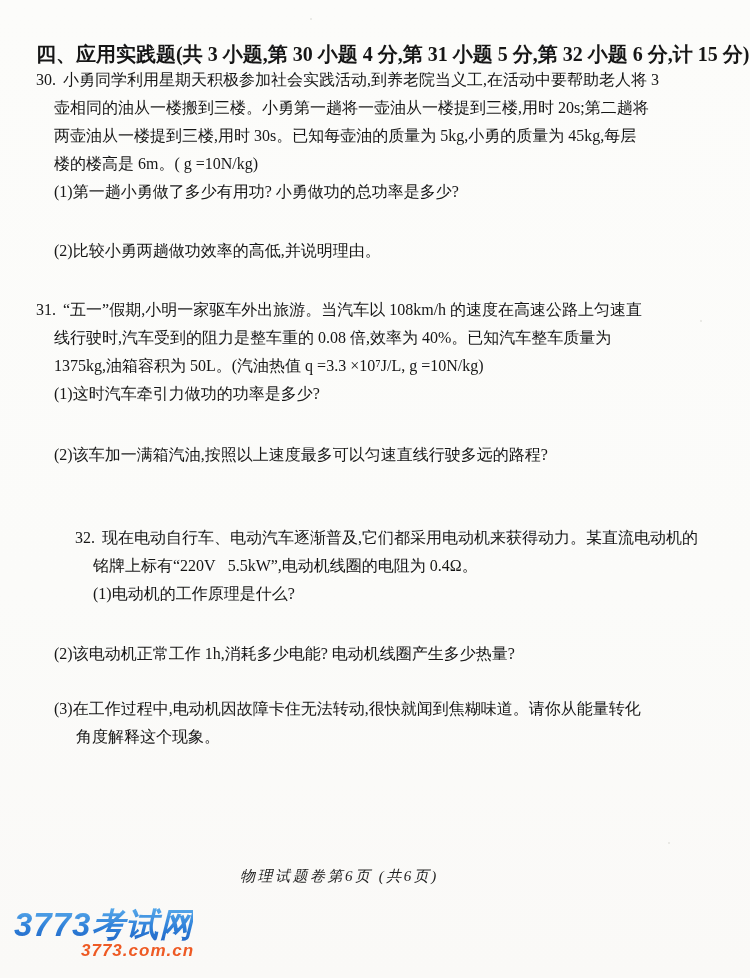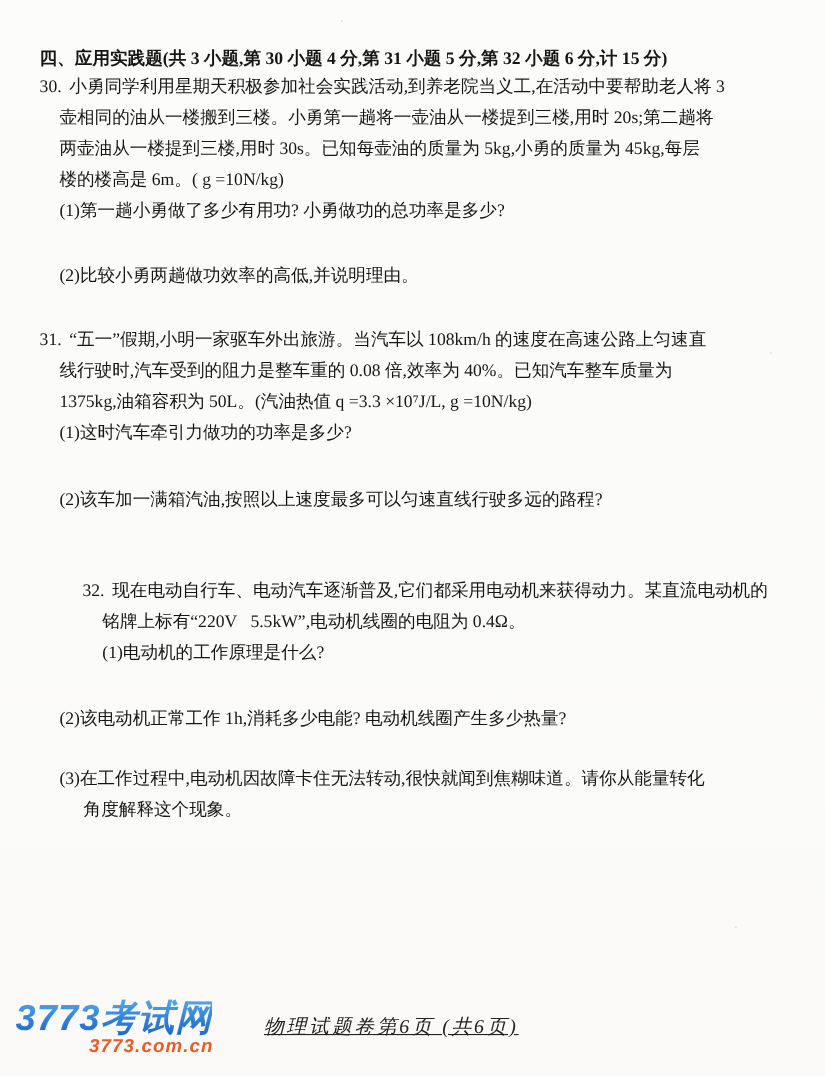--- a/index.html
+++ b/index.html
@@ -10,21 +10,21 @@
   }
   .sheet {
     position:relative;
     width:750px; height:978px;
     background:linear-gradient(180deg,#fcfcfa 0%, #fbfbf9 60%, #faf9f7 100%);
     color:#161616;
     overflow:hidden;
   }
   .sec-header {
     position:absolute; left:36px; top:40px;
-    font-size:16px; font-weight:700; line-height:28px;
+    font-size:20px; font-weight:700; line-height:28px;
     white-space:nowrap;
   }
   .qblock {
     position:absolute; left:36px; width:680px;
     font-size:16px; line-height:28px;
   }
   .qline { white-space:nowrap; }
   .qline.cont { margin-left:18px; }
   .qnum { margin-right:7px;text-align:center; }
   #q30-b1 { top:66px; }
@@ -49,26 +49,25 @@
   .wm-domain {
     position:absolute; left:36px; top:941px;
     font-family:"Liberation Sans", sans-serif;
     font-size:17px; font-weight:700; font-style:italic;
     letter-spacing:1px;
     color:#ee5a24;
     white-space:nowrap;
     margin-left:45px;
   }
   .page-label {
-    position:absolute; left:240px; top:921px;
-    font-size:18px; font-style:italic;
+    position:absolute; left:240px; top:867px;
+    font-size:15px; font-style:italic;
     letter-spacing:2.5px;
     color:#222222;
     white-space:nowrap;
-    text-decoration:underline;
   }
   
   .speck { position:absolute; width:2px; height:2px; background:#d8d8d4; border-radius:50%; opacity:.7; }
 </style>
 </head>
 <body>
 
 <div class="sheet">
 
   <div class="sec-header">四、应用实践题(共 3 小题,第 30 小题 4 分,第 31 小题 5 分,第 32 小题 6 分,计 15 分)</div>

